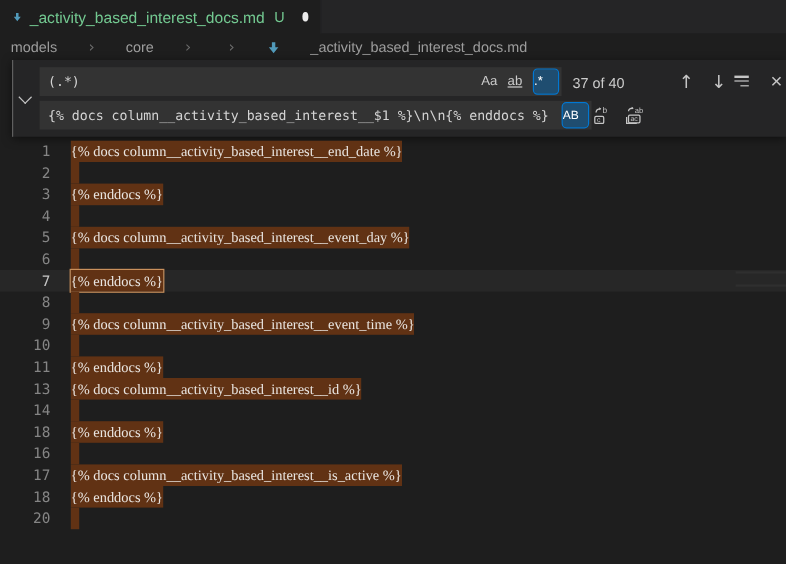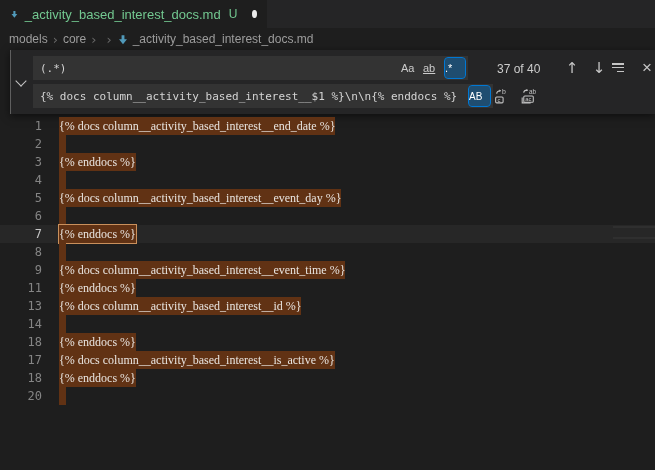--- a/index.html
+++ b/index.html
@@ -15,21 +15,21 @@
   .tab {
     width:268px; background:#1e1e1e; display:flex; align-items:center;
     padding:0 10px; gap:6px; border-right:1px solid #252526;
   }
   .tab-label { color:#73c991; font-size:13px; white-space:nowrap; }
   .git-badge { color:#73c991; font-size:12px; margin-left:2px; }
   .dirty-dot { width:8px; height:8px; border-radius:50%; background:#ececec; margin-left:9px; }
   
   .breadcrumbs {
     height:22px; display:flex; align-items:center; padding-left:9px;
-    font-size:12px; color:#9d9d9d; background:#1e1e1e;
+    font-size:12px; color:#9d9d9d; background:#1e1e1e;gap:21px;
   }
   .crumb { white-space:nowrap; }
   .crumb-sep { color:#6a6a6a; font-size:13px; margin:0 5px; font-family:"DejaVu Sans", sans-serif; }
   .crumb-icon { display:inline-block; margin-right:4px; transform:translateY(2px); }
   
   .find-widget {
     position:absolute; left:10px; top:50px; width:645px; height:64px;
     background:#252526; border-left:1px solid #5f5f5f;
     box-shadow:0 2px 8px rgba(0,0,0,0.55);
   }
@@ -47,21 +47,21 @@
   .replace-input { top:34px; width:460px; }
   .query-text { flex:1; white-space:pre; overflow:hidden; }
   .opt {
     width:20px; height:20px; display:flex; align-items:center; 
     border-radius:3px; font-size:11px; color:#cccccc; margin-left:2px; cursor:pointer;
     font-family:"Liberation Sans", sans-serif; flex:none;
   }
   .opt.word span { text-decoration:underline; }
   .opt.active { background:rgba(0,120,212,0.38); outline:1px solid #0078d4; color:#ffffff; }
   .opt.preserve { font-size:10px; width:21px; }
-  .results-count { position:absolute; left:486px; top:12px; font-size:12px; color:#cccccc; }
+  .results-count { position:absolute; left:466px; top:12px; font-size:12px; color:#cccccc; }
   .nav-btn {
     position:absolute; top:8px; width:22px; height:20px; display:flex;
     align-items:center; justify-content:center; color:#c5c5c5; cursor:pointer;
     font-size:15px; font-family:"DejaVu Sans", sans-serif;
   }
   .sel-icon div { height:1.5px; background:#c5c5c5; margin:2.2px 0; }
   .sel-icon .l1,.sel-icon .l2 { width:12px; }
   .sel-icon .l3 { width:7px; margin-right:5px; }
   .close-btn { font-size:17px; font-family:"Liberation Sans", sans-serif; }
   .rep-btn { position:absolute; top:36px; width:22px; height:20px; display:flex; align-items:center; justify-content:center; cursor:pointer; }
@@ -200,36 +200,44 @@
     </div>
     <div class="row">
       <div class="gutter">8</div>
       <div class="content"><span class="match nl"></span></div>
     </div>
     <div class="row">
       <div class="gutter">9</div>
       <div class="content"><span class="match">{% docs column__activity_based_interest__event_time %}</span></div>
     </div>
     <div class="row">
+      <div class="gutter">10</div>
+      <div class="content"><span class="match nl"></span></div>
+    </div>
+    <div class="row">
       <div class="gutter">11</div>
       <div class="content"><span class="match">{% enddocs %}</span></div>
     </div>
     <div class="row">
       <div class="gutter">13</div>
       <div class="content"><span class="match">{% docs column__activity_based_interest__id %}</span></div>
     </div>
     <div class="row">
       <div class="gutter">14</div>
       <div class="content"><span class="match nl"></span></div>
     </div>
     <div class="row">
       <div class="gutter">18</div>
       <div class="content"><span class="match">{% enddocs %}</span></div>
     </div>
     <div class="row">
+      <div class="gutter">16</div>
+      <div class="content"><span class="match nl"></span></div>
+    </div>
+    <div class="row">
       <div class="gutter">17</div>
       <div class="content"><span class="match">{% docs column__activity_based_interest__is_active %}</span></div>
     </div>
     <div class="row">
       <div class="gutter">18</div>
       <div class="content"><span class="match">{% enddocs %}</span></div>
     </div>
     <div class="row">
       <div class="gutter">20</div>
       <div class="content"><span class="match nl"></span></div>

